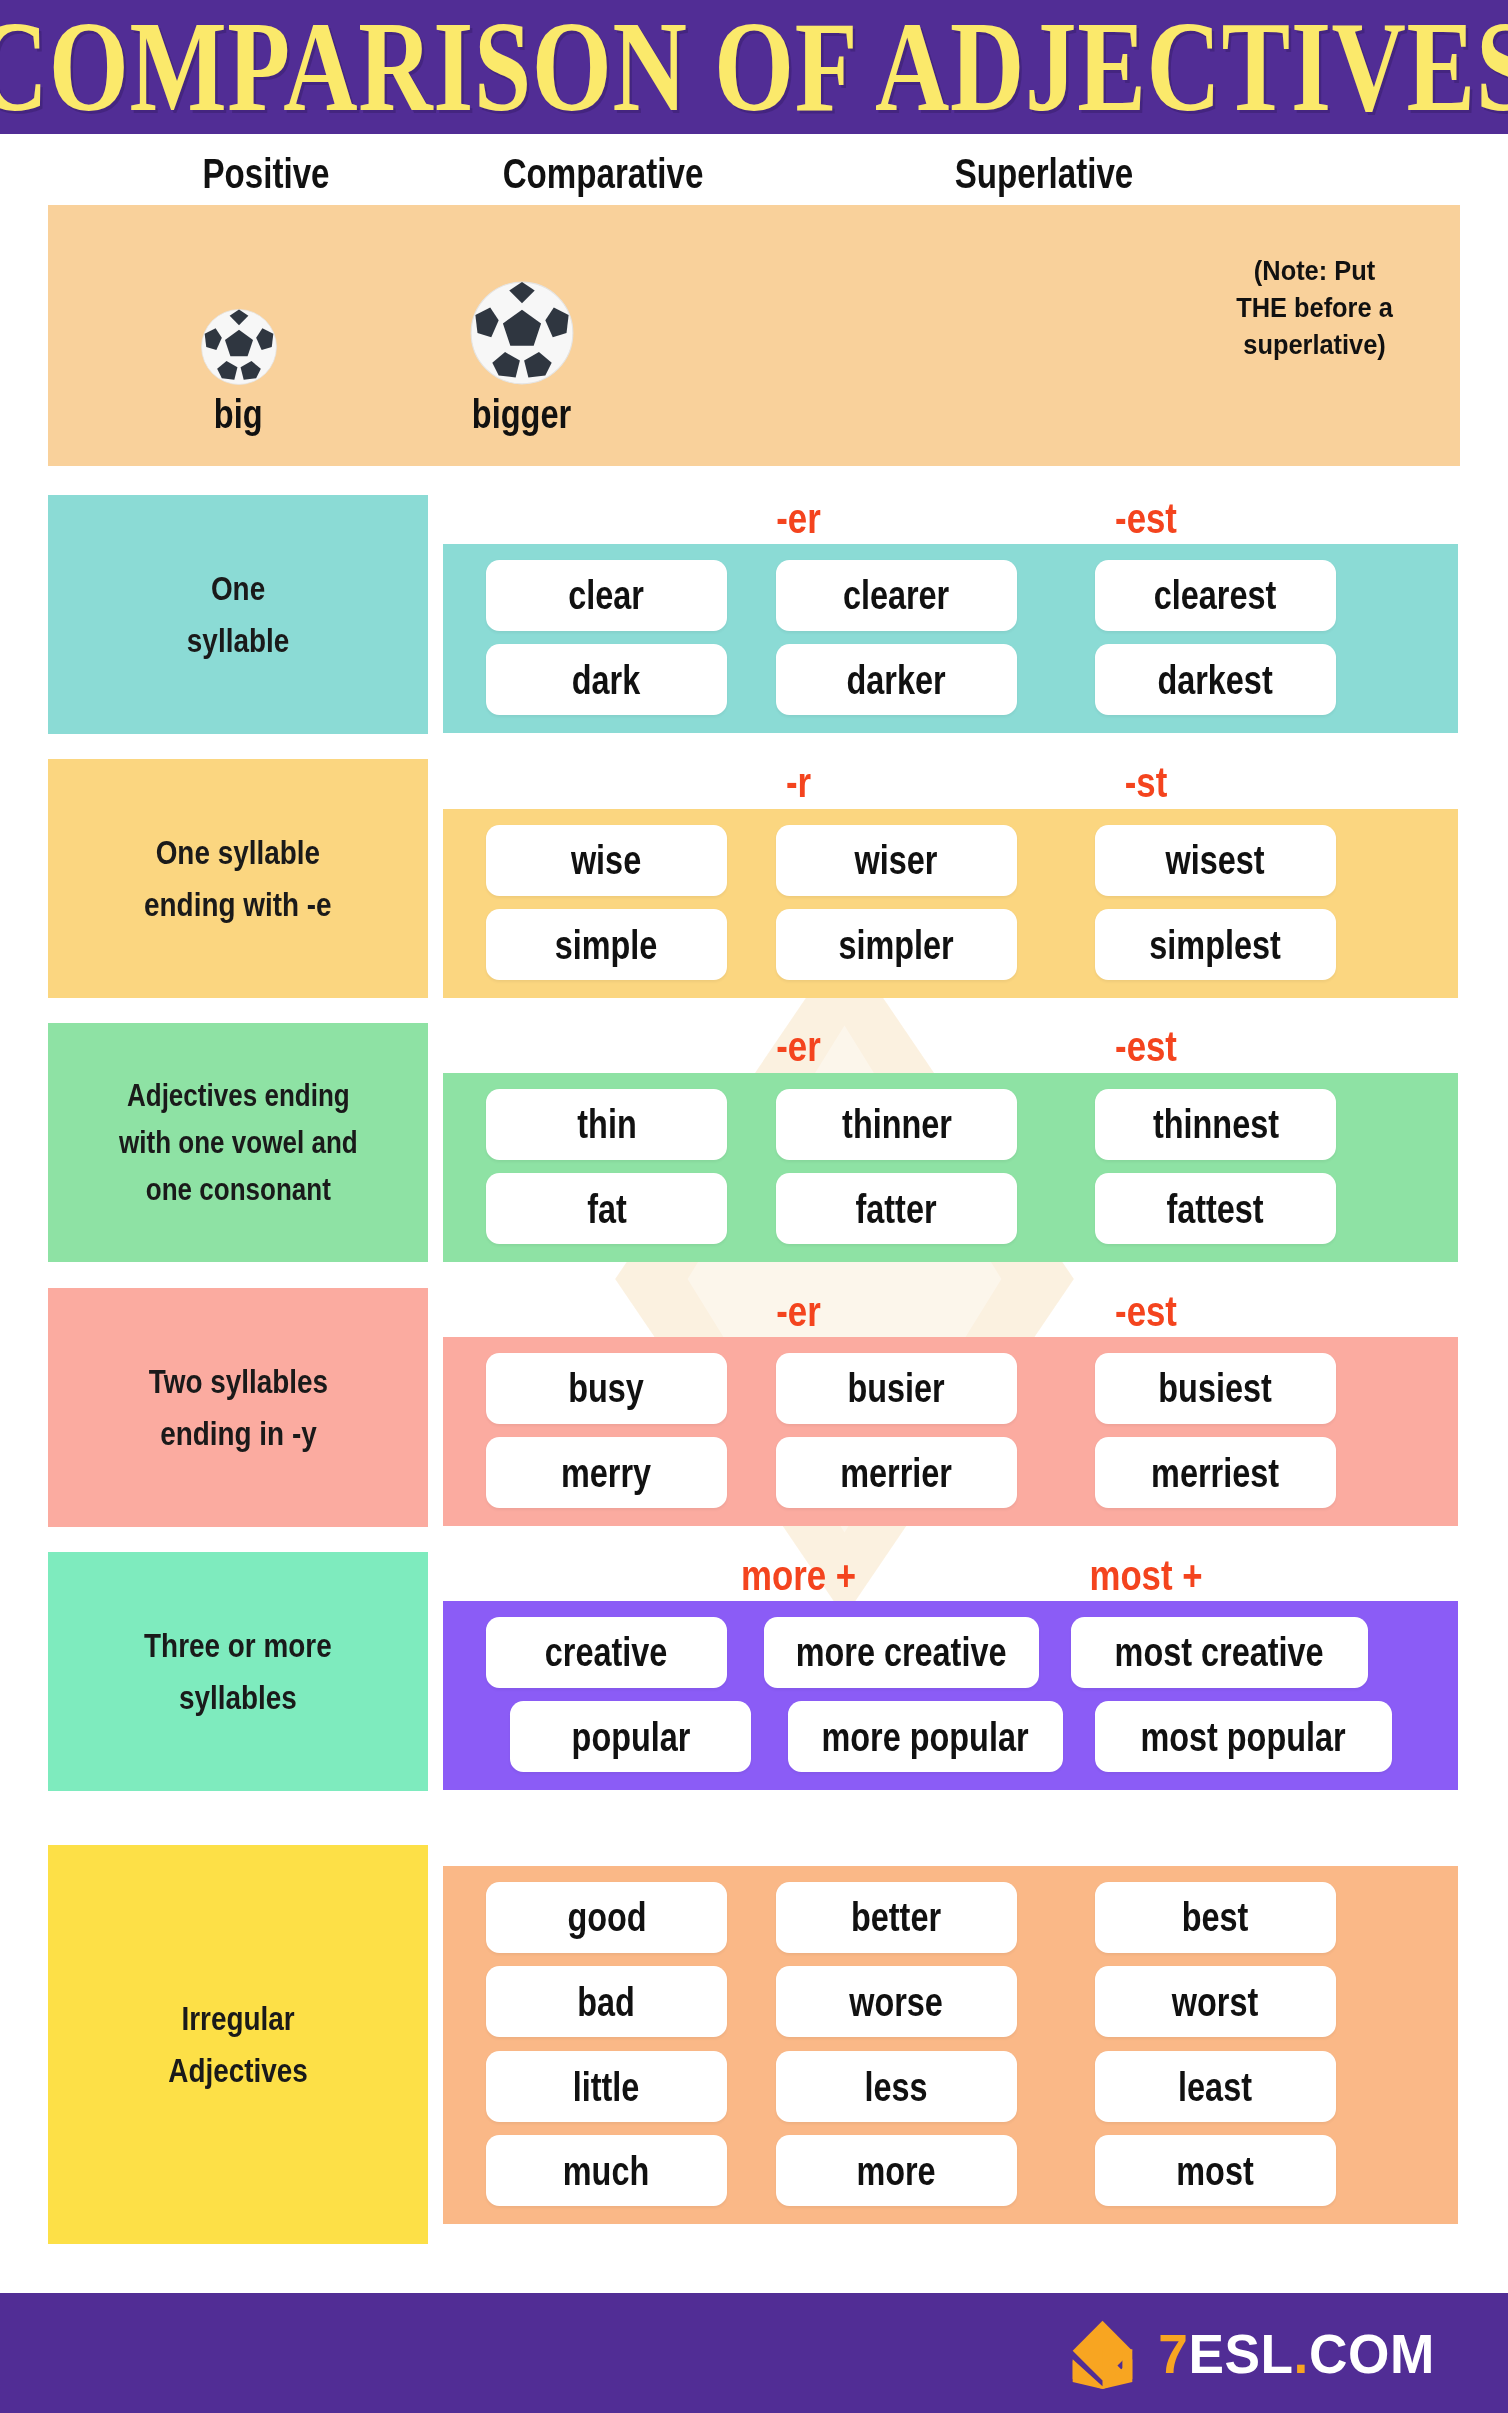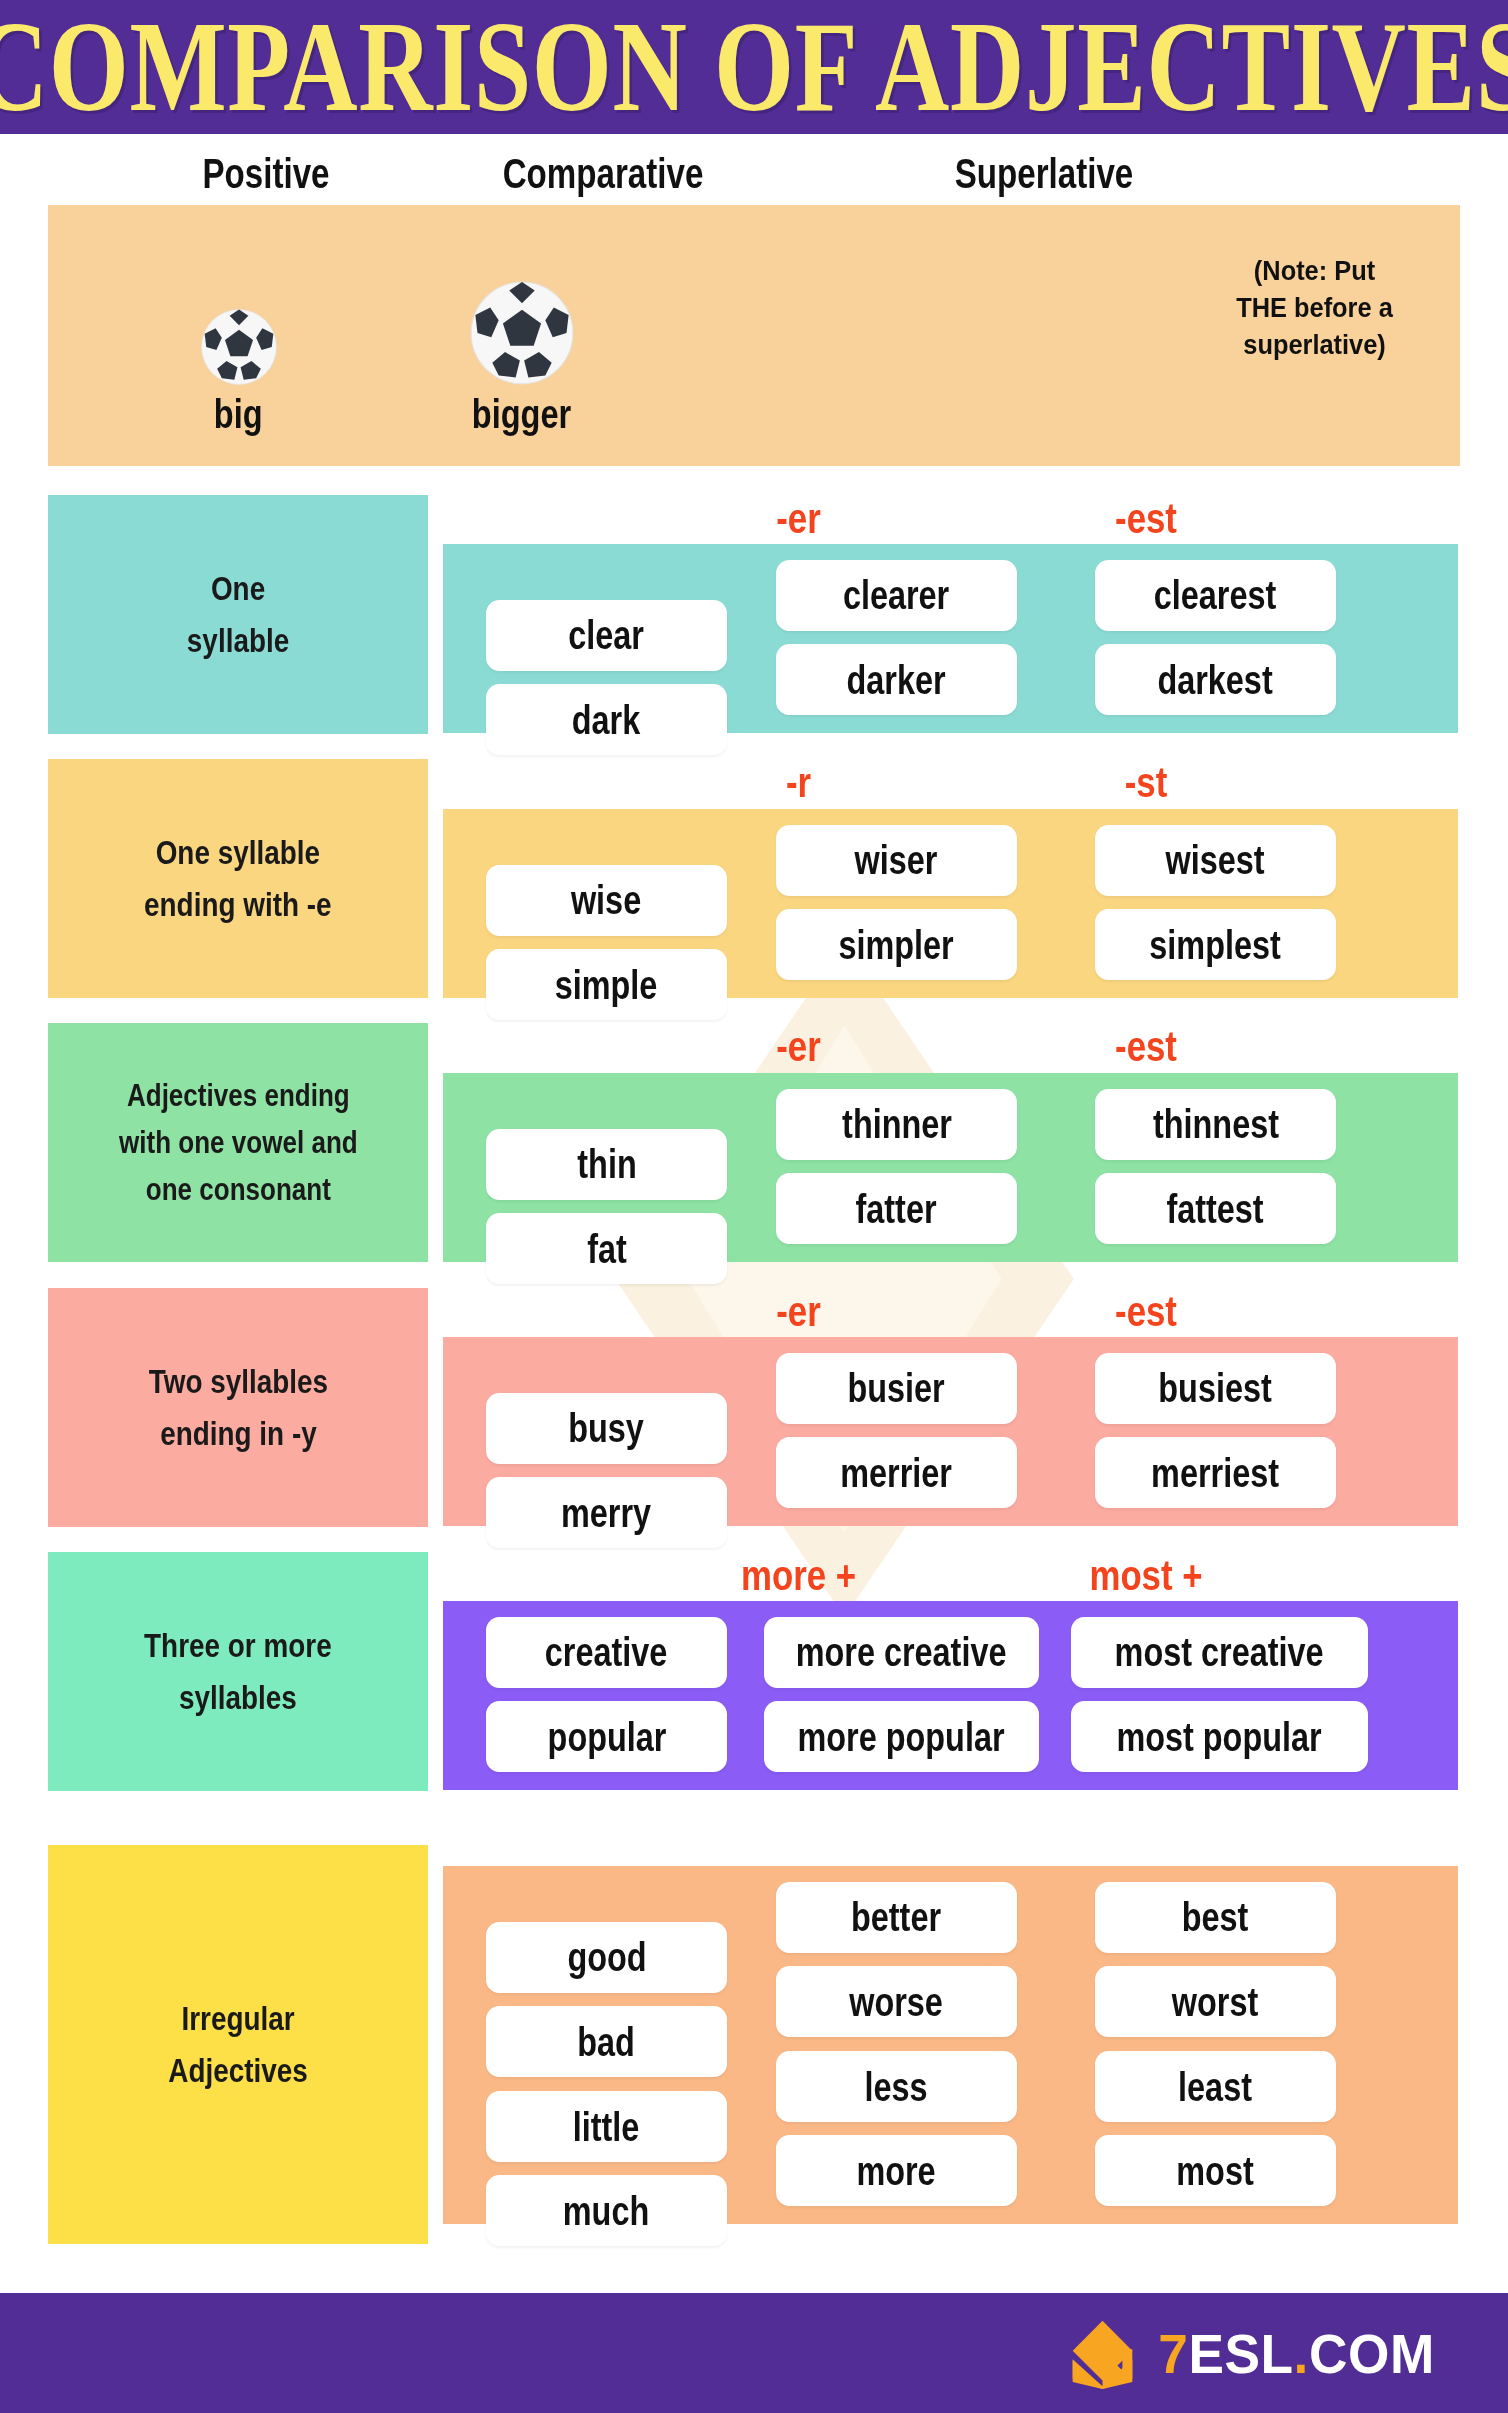--- a/index.html
+++ b/index.html
@@ -190,21 +190,21 @@
     box-shadow: 0 1.2px 3px rgba(0,0,0,0.05);
   }
   .card-text {
     font-family: "Liberation Sans", sans-serif;
     font-weight: bold;
     font-size: 36px;
     color: #111111;
     transform: scaleY(1.14) scaleX(0.90);
     white-space: nowrap;
   }
-  .c1 { left: 43px;  width: 241px; margin-top: 40px; }
+  .c1 { left: 43px;  width: 241px; }
   .c2 { left: 333px; width: 241px; }
   .c3 { left: 652px; width: 241px; }
   
   .c1w { left: 43px;  width: 241px; }
   .c2w { left: 321px; width: 275px; }
   .c3w { left: 628px; width: 297px; }
 
   
   .footer-band {
     position: absolute;
@@ -446,21 +446,21 @@
           <div class="card c1w">
             <div class="card-text">creative</div>
           </div>
           <div class="card c2w">
             <div class="card-text">more creative</div>
           </div>
           <div class="card c3w">
             <div class="card-text">most creative</div>
           </div>
         </div>
-        <div class="card-row" style="top: 100px;">
+        <div class="card-row" style="top: 100px; margin-left: 24px;">
           <div class="card c1w">
             <div class="card-text">popular</div>
           </div>
           <div class="card c2w">
             <div class="card-text">more popular</div>
           </div>
           <div class="card c3w">
             <div class="card-text">most popular</div>
           </div>
         </div>

